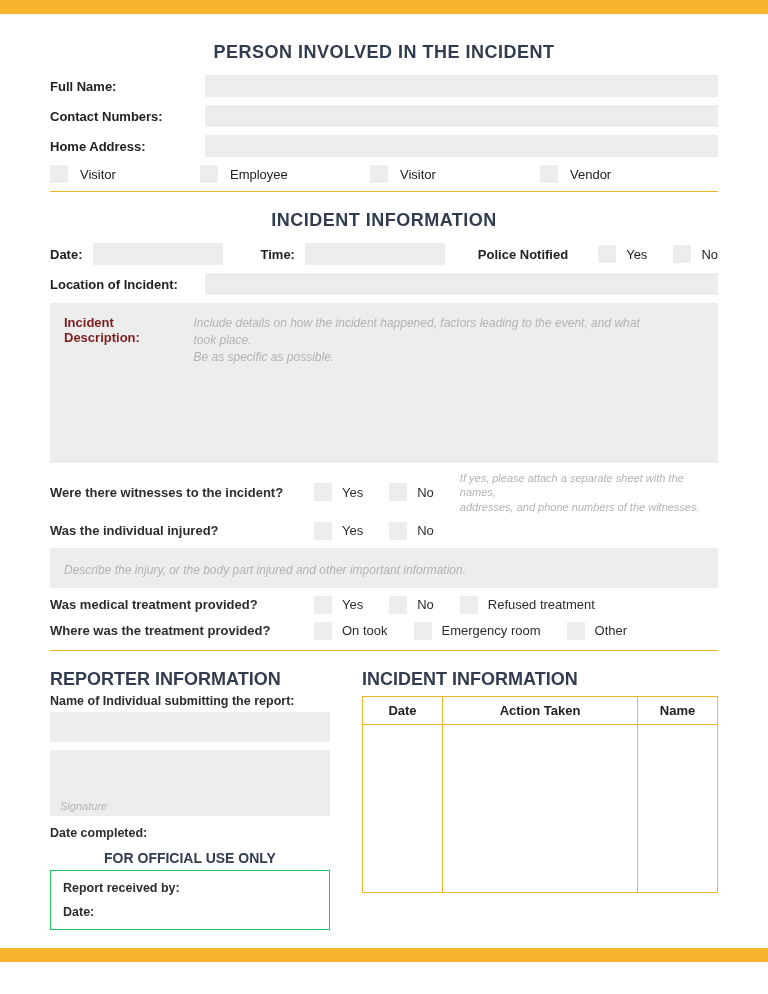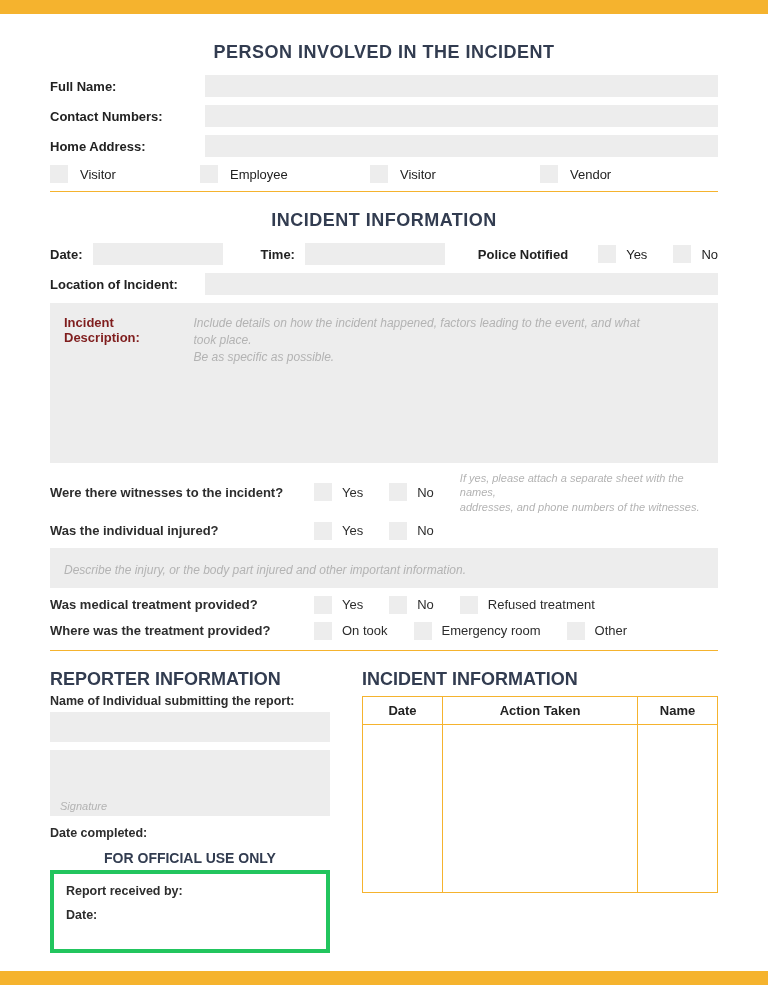--- a/index.html
+++ b/index.html
@@ -64,22 +64,22 @@
   .col-right { flex: 1; }
   .sub-label { font-size: 12.5px; font-weight: 700; margin: 2px 0 4px 0; }
   .sig-box { background: #ededed; height: 66px; position: relative; margin-bottom: 10px; }
   .sig-label { position: absolute; bottom: 4px; left: 10px; font-size: 11px; font-style: italic; color: #b3b3b3; }
   .name-box { background: #ededed; height: 30px; margin-bottom: 8px; }
   .official-title {
     text-align: center; font-size: 14px; font-weight: 700; color: #323c50;
     margin: 10px 0 4px 0;
   }
   .official-box {
-    border: 4px solid #22c55e;
-    padding: 10px 12px 27px 12px;
+    border: 1px solid #22c55e;
+    padding: 10px 12px 10px 12px;
   }
   .official-box .orow { font-size: 12.5px; font-weight: 700; margin-bottom: 10px; }
   table.action {
     width: 100%; border-collapse: collapse; margin-top: 6px;
   }
   table.action th, table.action td {
     border: 1px solid #f5b32e;
     font-size: 13px; font-weight: 700; color: #222;
     text-align: center;
     padding: 6px 0;

